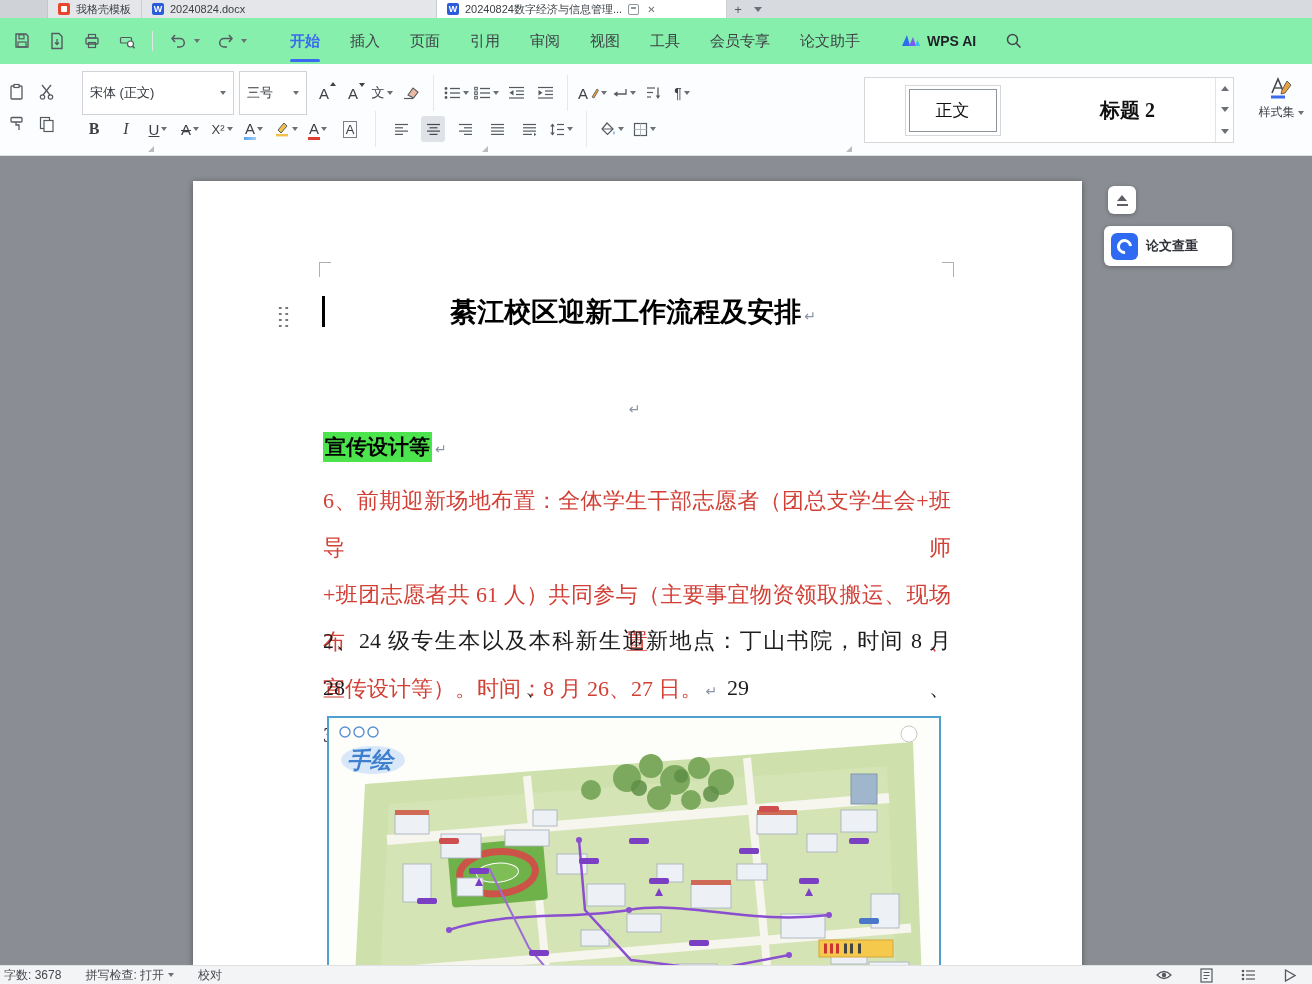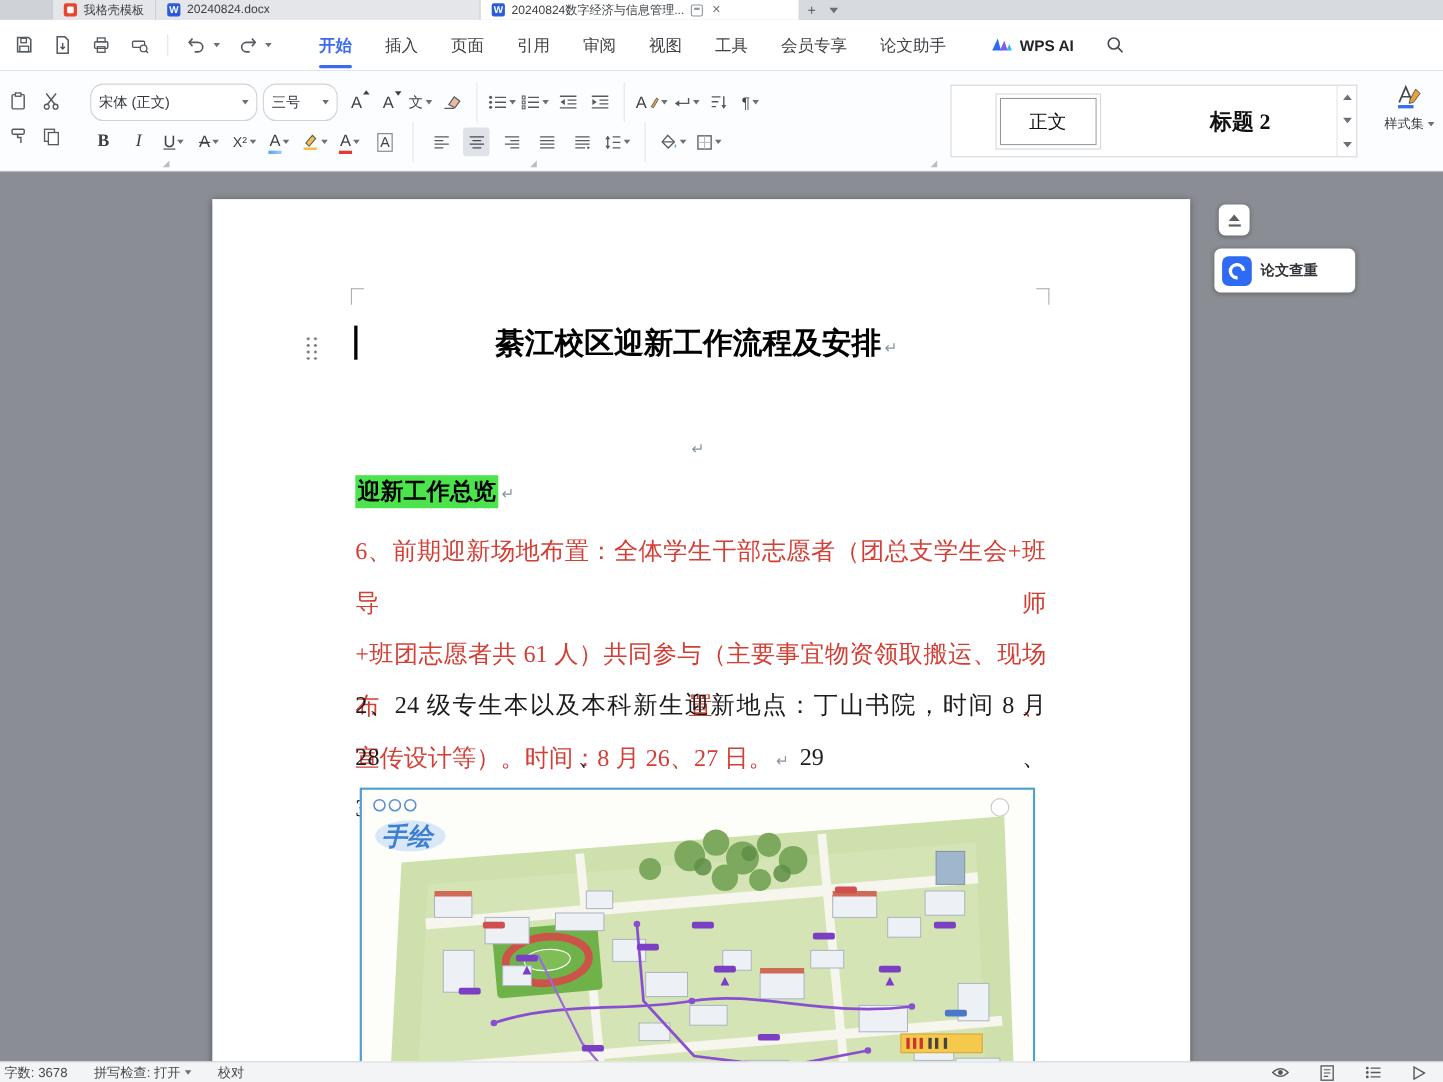--- a/index.html
+++ b/index.html
@@ -17,41 +17,41 @@
   .dicon { width:12px; height:12px; border-radius:2px; background:#e8442e; position:relative; flex:0 0 auto; }
   .dicon:after { content:""; position:absolute; left:3px; top:3px; width:6px; height:6px; border-radius:1px; background:#fff; }
   .ghosticon { width:11px; height:11px; border:1px solid #8f959b; border-radius:2px; position:relative; }
   .ghosticon:after { content:""; position:absolute; left:2px; top:2px; width:5px; height:2px; background:#8f959b; }
   .tclose { font-size:10px; color:#6f747a; padding:0 2px; }
   .newtab { display:flex; align-items:center; justify-content:center; width:22px; font-size:13px; color:#55595e; }
   .tabchev { display:flex; align-items:center; justify-content:center; width:18px; }
   .tri-d { width:0; height:0; border-left:4px solid transparent; border-right:4px solid transparent; border-top:5px solid #6b6f76; }
 
   
-  .menubar { position:absolute; top:18px; left:0; right:0; height:46px; background:#ffffff; display:flex; align-items:center; }
+  .menubar { position:absolute; top:18px; left:0; right:0; height:46px; background:#86efac; display:flex; align-items:center; }
   .qicons { display:flex; align-items:center; gap:15px; margin-left:12px; }
   .qi { width:20px; height:20px; display:flex; align-items:center; justify-content:center; }
   .qi svg { display:block; }
   .vsep { width:1px; height:20px; background:#e3e4e6; }
   .chev { width:0; height:0; border-left:3px solid transparent; border-right:3px solid transparent; border-top:4px solid #6b6f76; display:inline-block; }
   .menuitems { display:flex; align-items:center; margin-left:28px; }
   .mitem { position:relative; padding:0 15px; height:46px; display:flex; align-items:center; font-size:15px; color:#3f4246; cursor:default; }
   .mitem.active { color:#3a6af0; font-weight:bold; }
   .mitem.active:after { content:""; position:absolute; left:50%; transform:translateX(-50%); bottom:2px; width:30px; height:3px; border-radius:2px; background:#3a6af0; }
   .wpsai { display:flex; align-items:center; gap:6px; margin-left:26px; font-size:14px; font-weight:bold; color:#1f2226; }
   .searchbtn { margin-left:26px; width:24px; height:24px; display:flex; align-items:center; justify-content:center; }
 
   
   .ribbon { position:absolute; top:64px; left:0; right:0; height:92px; background:#fcfdfe; border-bottom:1px solid #dfe0e2; }
   .clip { position:absolute; left:2px; top:12px; display:grid; grid-template-columns:30px 30px; grid-template-rows:32px 32px; }
   .clip .qi { margin:auto; }
   .row { position:absolute; display:flex; align-items:center; }
   .r1 { left:82px; top:14px; height:30px; gap:5px; }
   .r2 { left:82px; top:50px; height:30px; gap:8px; }
-  .select { height:34px; border:1px solid #d0d3d7; border-radius:12px; background:#fff; display:flex; align-items:center; justify-content:space-between; padding:0 7px; font-size:13px; color:#33373c; }
+  .select { height:44px; border:1px solid #d0d3d7; border-radius:0; background:#fff; display:flex; align-items:center; justify-content:space-between; padding:0 7px; font-size:13px; color:#33373c; }
   .fname { width:152px; }
   .fsize { width:68px; }
   .ibtn { position:relative; min-width:24px; height:26px; display:flex; align-items:center; justify-content:center; gap:2px; color:#3d4146; font-size:15px; border-radius:3px; }
   .ibtn.sel { background:#dfe2e6; }
   .glyphB { font-weight:bold; font-family:"Liberation Serif",serif; font-size:16px; }
   .glyphI { font-style:italic; font-family:"Liberation Serif",serif; font-size:16px; }
   .glyphU { text-decoration:underline; font-size:15px; }
   .glyphS { text-decoration:line-through; font-size:15px; }
   .fontcolorA { position:relative; font-size:15px; line-height:14px; }
   .fontcolorA:after { content:""; position:absolute; left:-1px; right:-1px; bottom:-4px; height:3px; background:#e03c30; }
@@ -503,21 +503,21 @@
 
       <div class="doctitle">
         <div><span>綦江校区迎新工作流程及安排</span><span class="pmark">↵</span></div>
       </div>
 
       <div class="emptyline">
         <span class="pmark">↵</span>
       </div>
 
       <div class="hgreen">
-        <span class="hl">迎新工作总览</span><span class="pmark">↵</span>
+        <span class="hl">宣传设计等</span><span class="pmark">↵</span>
       </div>
 
       <div class="para red">
         <div class="jline">6、前期迎新场地布置：全体学生干部志愿者（团总支学生会+班导师</div>
         <div class="jline">+班团志愿者共 61 人）共同参与（主要事宜物资领取搬运、现场布置、</div>
         <div><span>宣传设计等）。时间：8 月 26、27 日。</span><span class="pmark">↵</span></div>
       </div>
 
       <div class="para black">
         <div class="jline">2、24 级专生本以及本科新生迎新地点：丁山书院，时间 8 月 28、29、</div>

